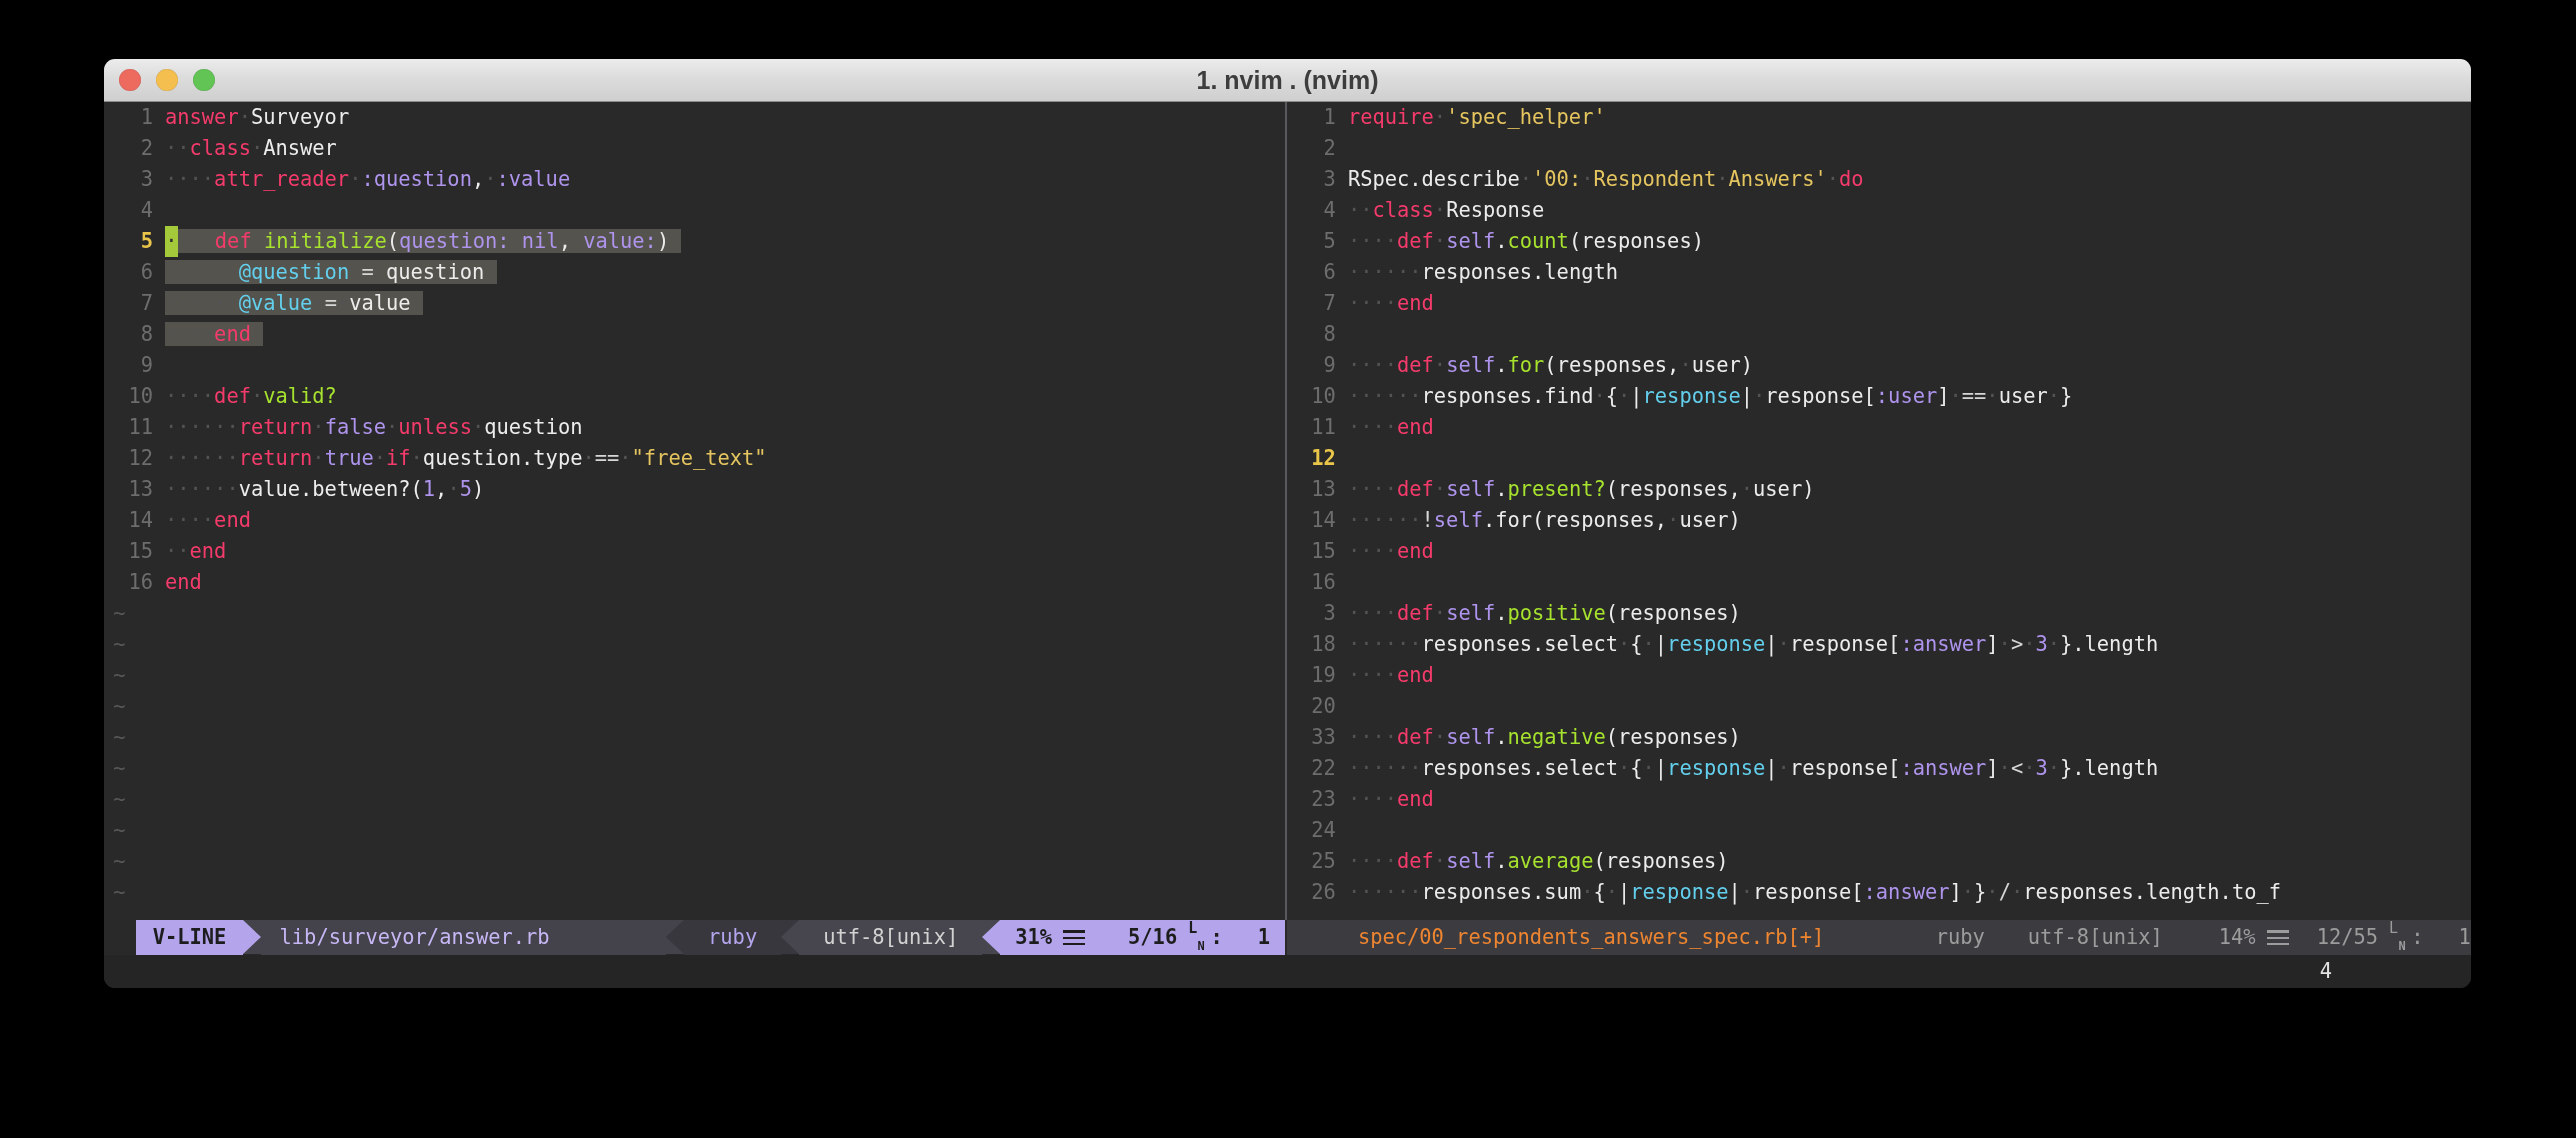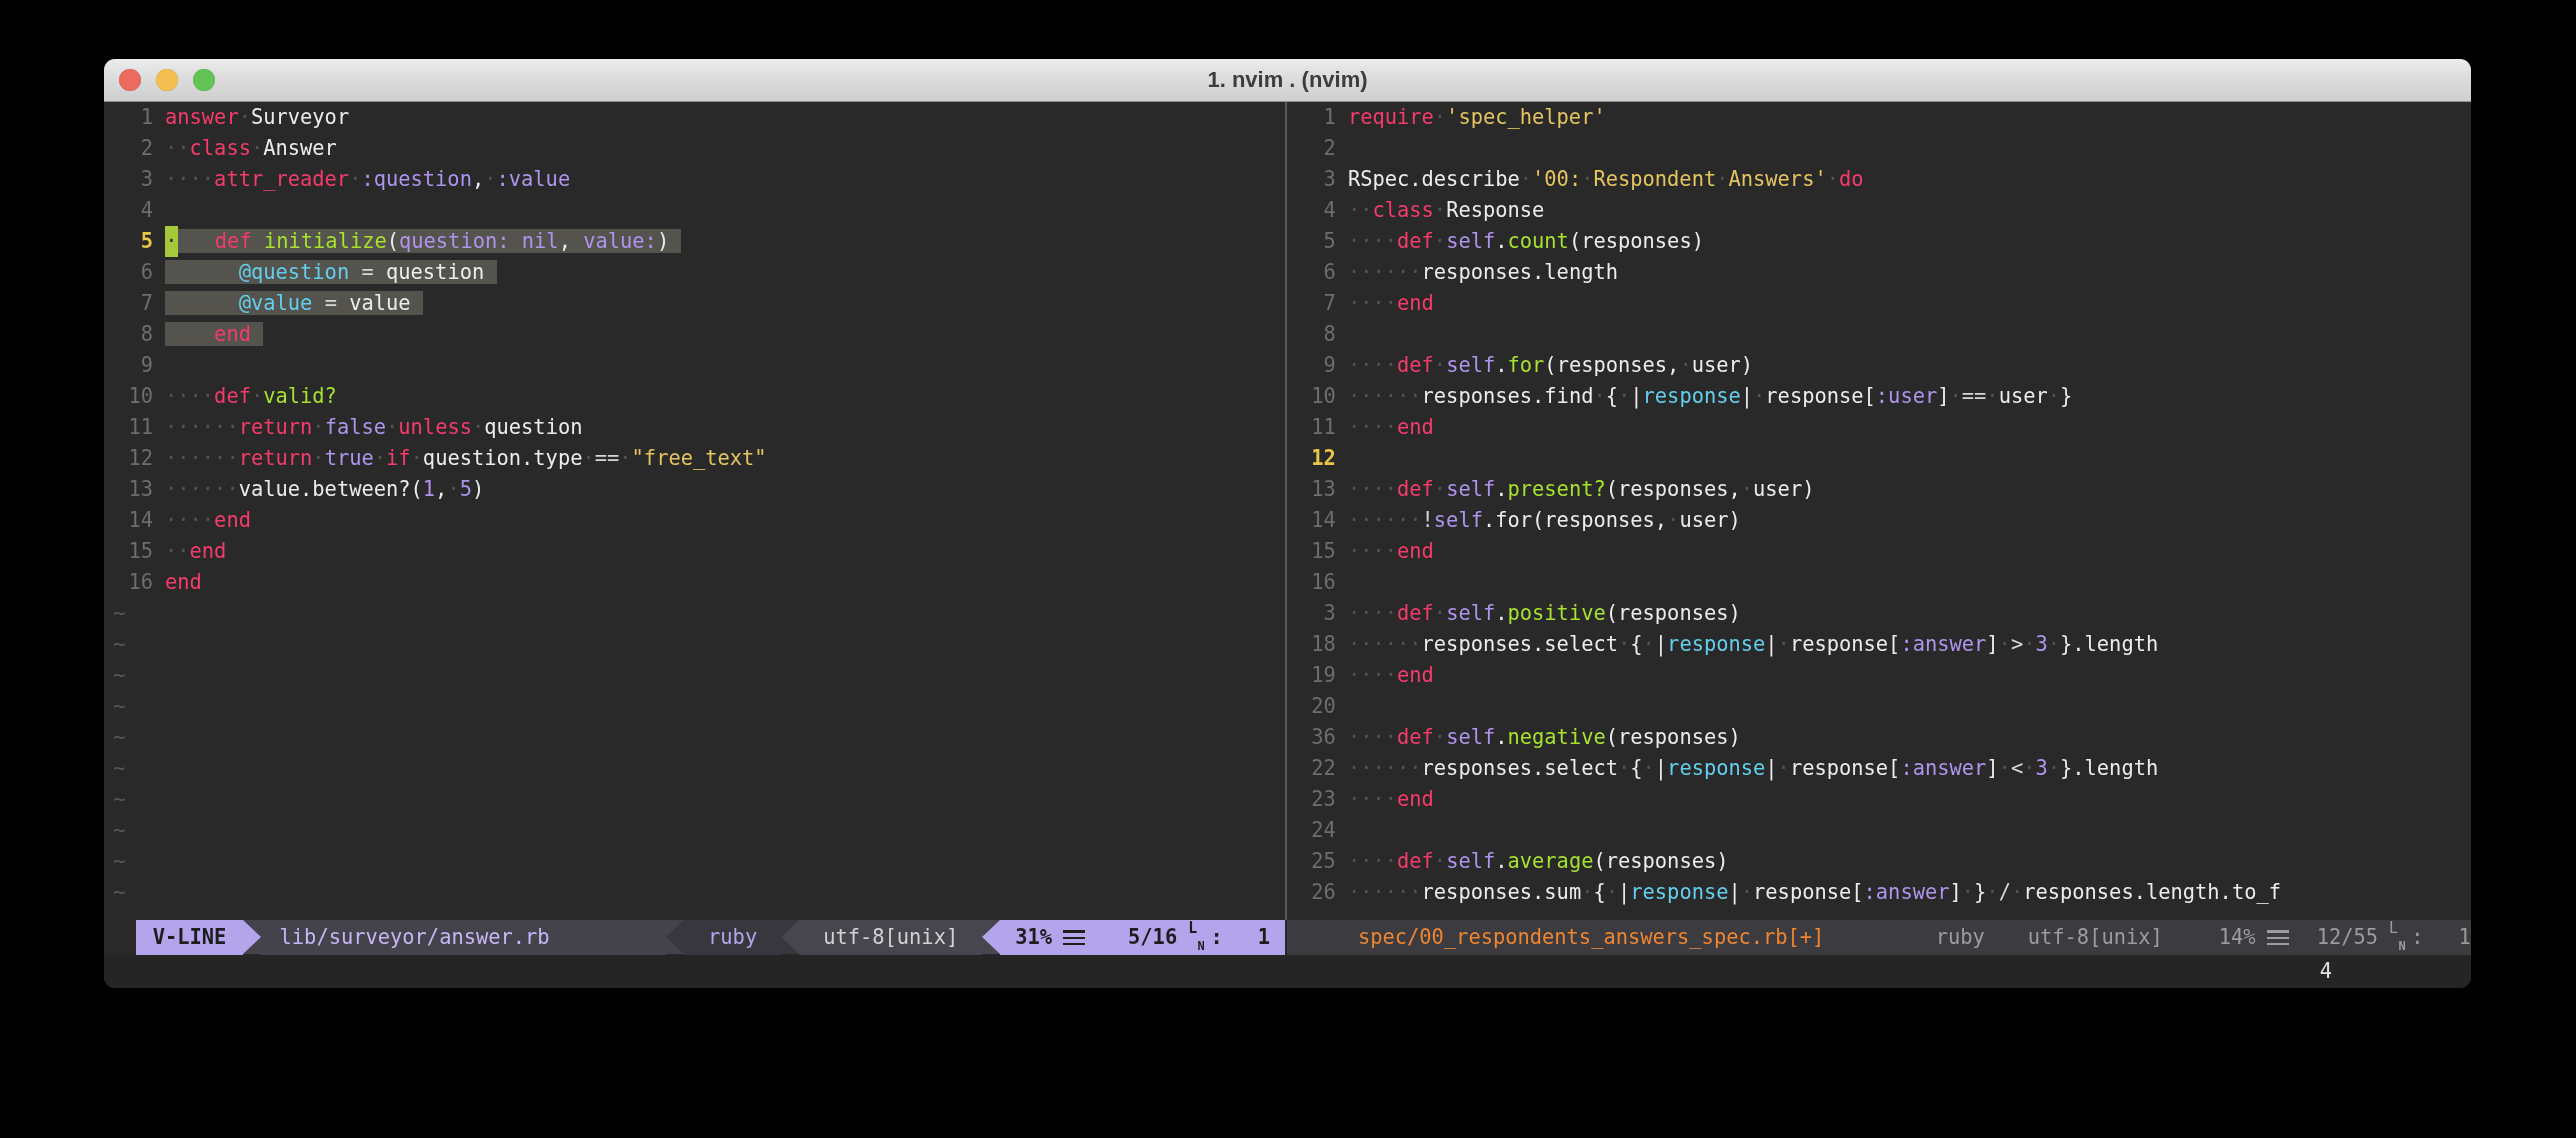--- a/index.html
+++ b/index.html
@@ -10,21 +10,21 @@
           box-shadow:0 16.7px 46px rgba(0,0,0,.75);}
   
   .titlebar{position:relative;height:42px;border-bottom:0.9px solid #8d8d8d;
             background:linear-gradient(to bottom,#ececec 0%,#dcdcdc 45%,#cfcfcf 100%);}
   .lights{position:absolute;left:15px;top:10.2px;display:flex;gap:15px;}
   .light{width:22px;height:22px;border-radius:50%;box-shadow:inset 0 0 0.9px rgba(0,0,0,.35);}
   .light.red{background:var(--c-close);}
   .light.yellow{background:var(--c-minimize);}
   .light.green{background:var(--c-zoom);}
   .title{position:absolute;left:0;right:0;top:0;text-align:center;line-height:42px;
-         font-family:"Liberation Sans",sans-serif;font-size:22px;font-weight:600;color:#3d3d3d;}
+         font-family:"Liberation Sans",sans-serif;font-size:25px;font-weight:600;color:#3d3d3d;}
   
   .content{display:flex;height:853px;background:var(--c-background);}
   .pane{display:flex;flex-direction:column;}
   .pane.left{width:1181px;}
   .pane.right{width:1184px;}
   .vsep{width:1.9px;background:linear-gradient(to bottom,#5a595f 0,#5a595f 818px,rgba(0,0,0,0) 818px);}
   .rows{height:818px;overflow:hidden;font-size:20.4px;line-height:31px;}
   .code-row{display:flex;height:31px;white-space:pre;}
   .lnum{flex:none;width:49px;text-align:right;margin-right:12px;color:var(--c-line-number);}
   .lnum.cur{color:var(--c-line-number-current);font-weight:700;}
@@ -170,21 +170,21 @@
             <div class="code-row"><span class="lnum">11</span><span class="ltext"><span class="sp">····</span><span class="tk-k">end</span></span></div>
             <div class="code-row"><span class="lnum cur">12</span><span class="ltext"></span></div>
             <div class="code-row"><span class="lnum">13</span><span class="ltext"><span class="sp">····</span><span class="tk-k">def</span><span class="sp">·</span><span class="tk-p">self</span><span class="tk-fg">.</span><span class="tk-f">present?</span><span class="tk-fg">(responses,</span><span class="sp">·</span><span class="tk-fg">user)</span></span></div>
             <div class="code-row"><span class="lnum">14</span><span class="ltext"><span class="sp">······</span><span class="tk-o">!</span><span class="tk-p">self</span><span class="tk-fg">.for(responses,</span><span class="sp">·</span><span class="tk-fg">user)</span></span></div>
             <div class="code-row"><span class="lnum">15</span><span class="ltext"><span class="sp">····</span><span class="tk-k">end</span></span></div>
             <div class="code-row"><span class="lnum">16</span><span class="ltext"></span></div>
             <div class="code-row"><span class="lnum">3</span><span class="ltext"><span class="sp">····</span><span class="tk-k">def</span><span class="sp">·</span><span class="tk-p">self</span><span class="tk-fg">.</span><span class="tk-f">positive</span><span class="tk-fg">(responses)</span></span></div>
             <div class="code-row"><span class="lnum">18</span><span class="ltext"><span class="sp">······</span><span class="tk-fg">responses.select</span><span class="sp">·</span><span class="tk-fg">{</span><span class="sp">·</span><span class="tk-fg">|</span><span class="tk-c">response</span><span class="tk-fg">|</span><span class="sp">·</span><span class="tk-fg">response[</span><span class="tk-p">:answer</span><span class="tk-fg">]</span><span class="sp">·</span><span class="tk-o">&gt;</span><span class="sp">·</span><span class="tk-p">3</span><span class="sp">·</span><span class="tk-fg">}.length</span></span></div>
             <div class="code-row"><span class="lnum">19</span><span class="ltext"><span class="sp">····</span><span class="tk-k">end</span></span></div>
             <div class="code-row"><span class="lnum">20</span><span class="ltext"></span></div>
-            <div class="code-row"><span class="lnum">36</span><span class="ltext"><span class="sp">····</span><span class="tk-k">def</span><span class="sp">·</span><span class="tk-p">self</span><span class="tk-fg">.</span><span class="tk-f">negative</span><span class="tk-fg">(responses)</span></span></div>
+            <div class="code-row"><span class="lnum">33</span><span class="ltext"><span class="sp">····</span><span class="tk-k">def</span><span class="sp">·</span><span class="tk-p">self</span><span class="tk-fg">.</span><span class="tk-f">negative</span><span class="tk-fg">(responses)</span></span></div>
             <div class="code-row"><span class="lnum">22</span><span class="ltext"><span class="sp">······</span><span class="tk-fg">responses.select</span><span class="sp">·</span><span class="tk-fg">{</span><span class="sp">·</span><span class="tk-fg">|</span><span class="tk-c">response</span><span class="tk-fg">|</span><span class="sp">·</span><span class="tk-fg">response[</span><span class="tk-p">:answer</span><span class="tk-fg">]</span><span class="sp">·</span><span class="tk-o">&lt;</span><span class="sp">·</span><span class="tk-p">3</span><span class="sp">·</span><span class="tk-fg">}.length</span></span></div>
             <div class="code-row"><span class="lnum">23</span><span class="ltext"><span class="sp">····</span><span class="tk-k">end</span></span></div>
             <div class="code-row"><span class="lnum">24</span><span class="ltext"></span></div>
             <div class="code-row"><span class="lnum">25</span><span class="ltext"><span class="sp">····</span><span class="tk-k">def</span><span class="sp">·</span><span class="tk-p">self</span><span class="tk-fg">.</span><span class="tk-f">average</span><span class="tk-fg">(responses)</span></span></div>
             <div class="code-row"><span class="lnum">26</span><span class="ltext"><span class="sp">······</span><span class="tk-fg">responses.sum</span><span class="sp">·</span><span class="tk-fg">{</span><span class="sp">·</span><span class="tk-fg">|</span><span class="tk-c">response</span><span class="tk-fg">|</span><span class="sp">·</span><span class="tk-fg">response[</span><span class="tk-p">:answer</span><span class="tk-fg">]</span><span class="sp">·</span><span class="tk-fg">}</span><span class="sp">·</span><span class="tk-o">/</span><span class="sp">·</span><span class="tk-fg">responses.length.to_f</span></span></div>
           </div>
         <div class="statusbar statusbar-inactive">
           <div class="r-file">spec/00_respondents_answers_spec.rb[+]</div>
           <div class="flex1"></div>
           <span class="r-ft">ruby</span>

